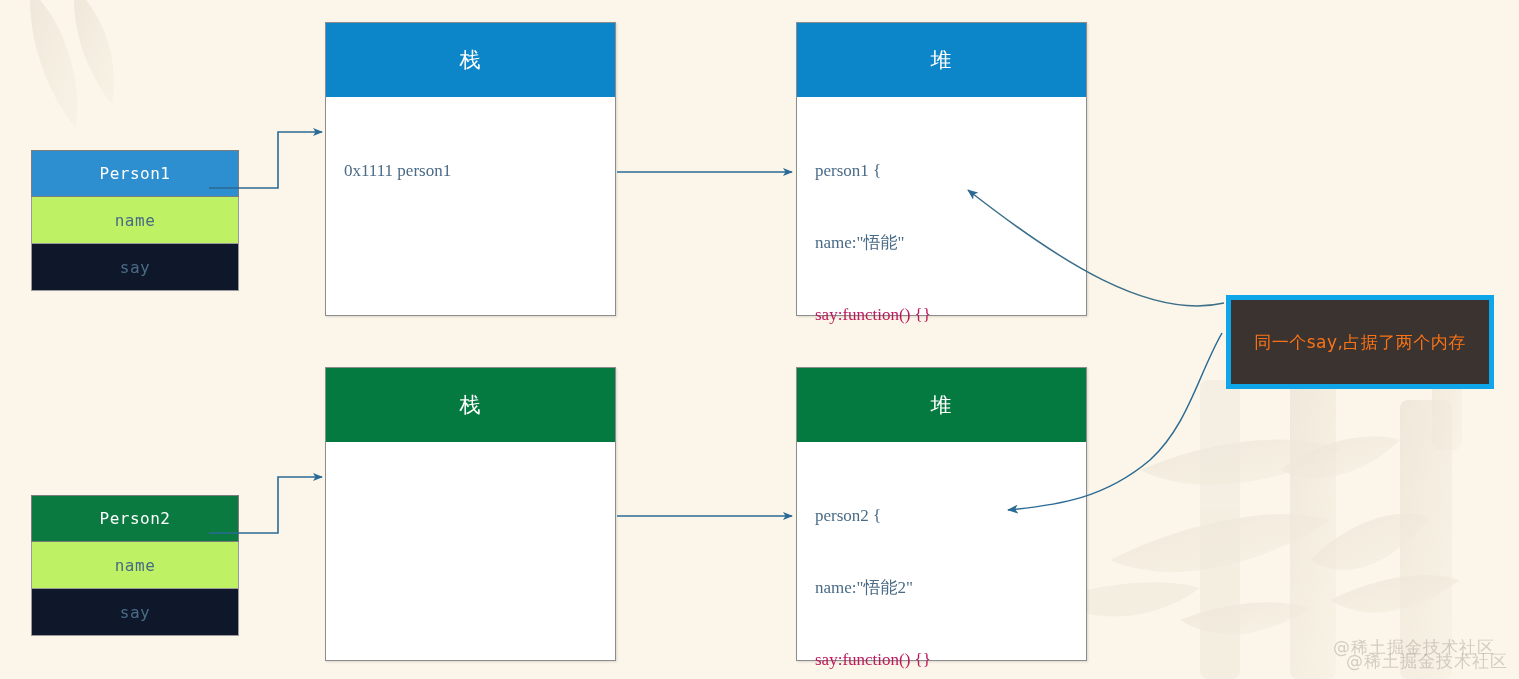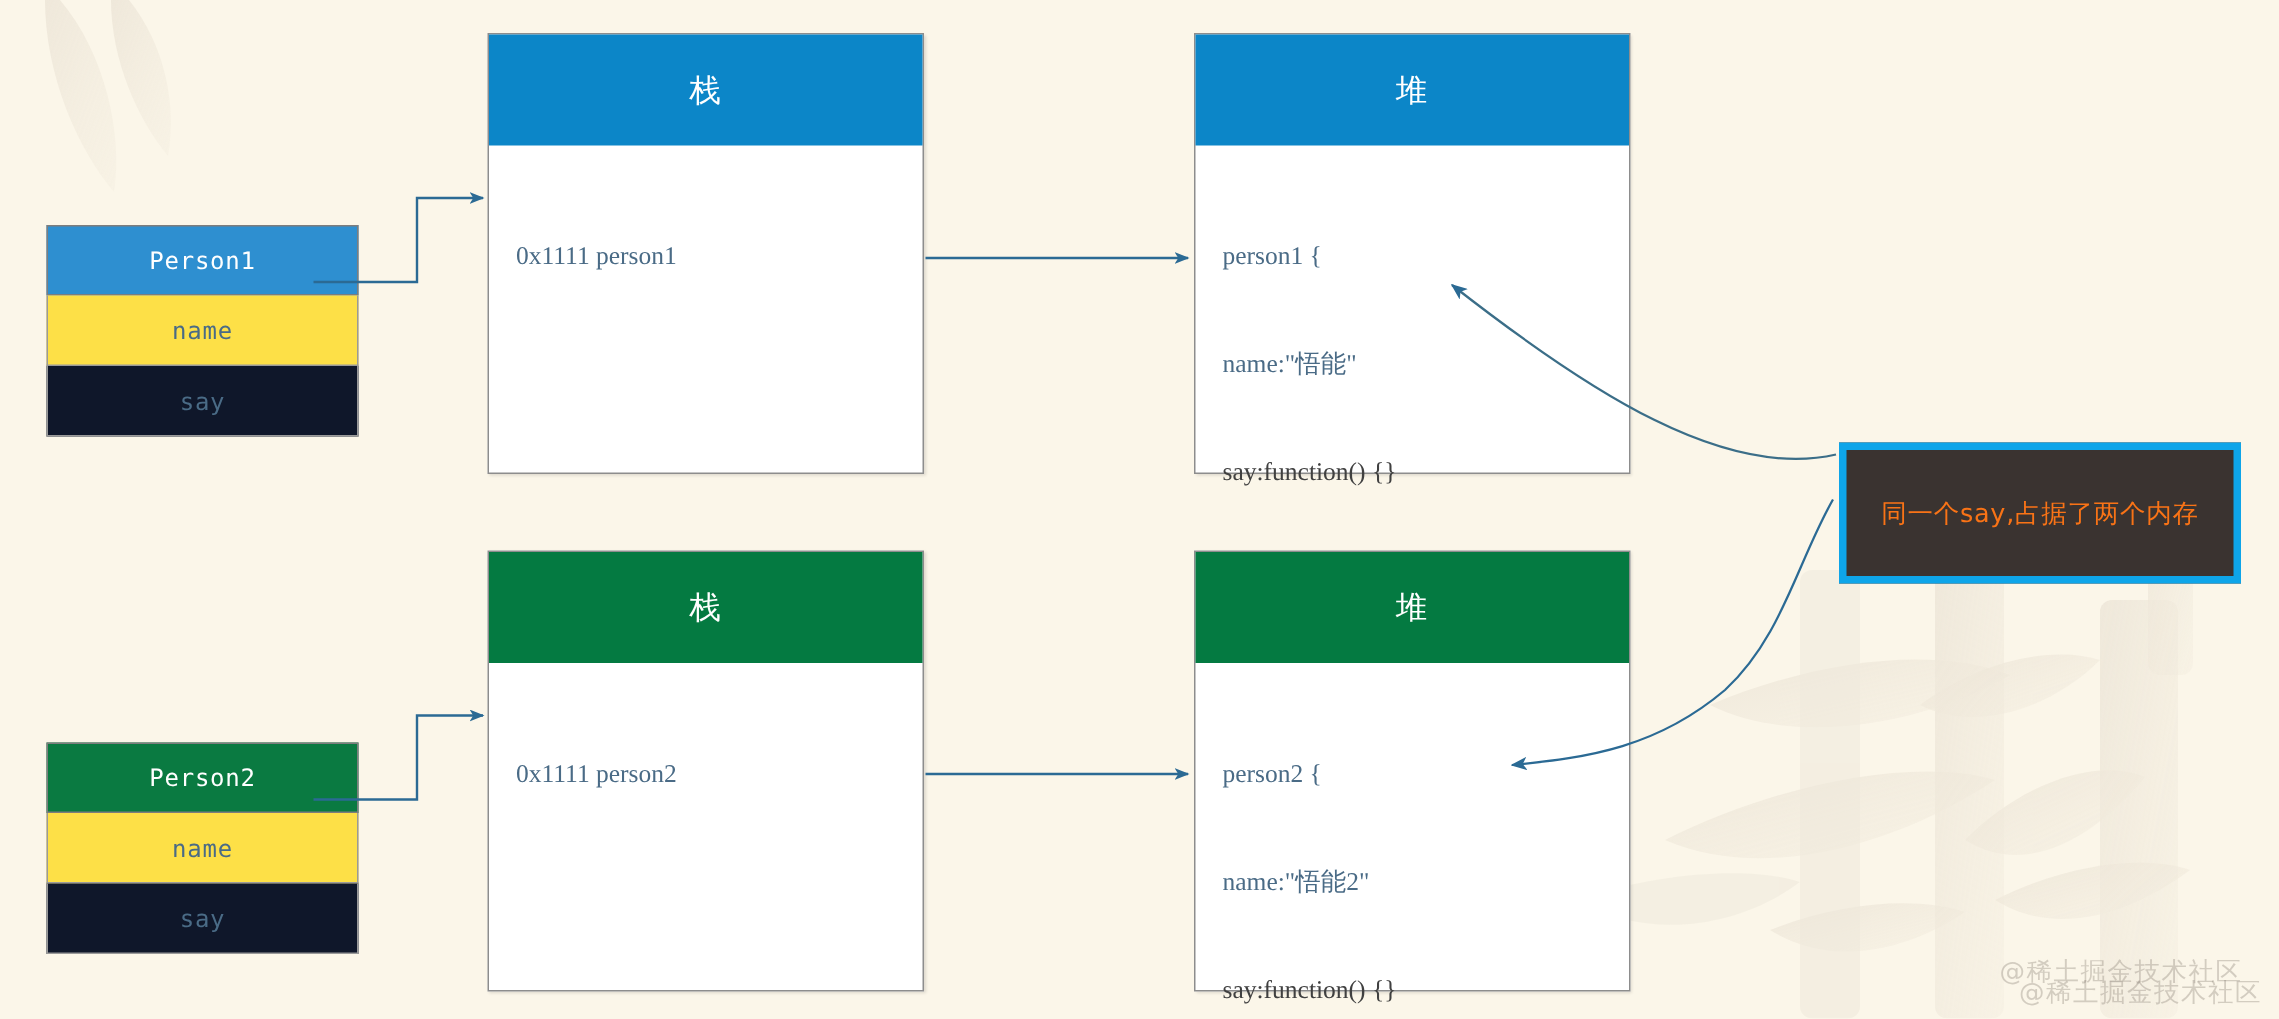--- a/index.html
+++ b/index.html
@@ -56,21 +56,21 @@
     box-sizing: border-box;
     padding: 14px 18px 0 18px;
     font-family: Liberation Serif, serif;
     font-size: 17px;
     line-height: 24px;
     color: #4a6b86;
     white-space: pre;
   }
   .code-line { white-space: pre; }
   .code-dim { color: #4a6b86; }
-  .code-say { color: #404040; }
+  .code-say { color: #be185d; }
   .code-brace { color: #e8737c; }
 
   
   .ptable {
     position: absolute;
     box-sizing: border-box;
     width: 208px;
   }
   .ptable-row {
     box-sizing: border-box;
@@ -83,21 +83,21 @@
     font-size: 16px;
     letter-spacing: 0.5px;
   }
   .ptable-row.title {
     color: #ffffff;
     border-color: #7d7d7d;
   }
   .ptable-row.title.blue { background: #2e8fd0; }
   .ptable-row.title.green { background: #0a7a41; }
   .ptable-row.prop {
-    background: #fde047;
+    background: #bef264;
     color: #4a6b86;
     border-top: none;
   }
   .ptable-row.prop.last {
     background: #0f172a;
     border-top: none;
   }
 
   
   #callout {
@@ -193,23 +193,20 @@
   </div>
 
   <div class="ptable" style="left:31px; top:495px;">
     <div class="ptable-row title green">Person2</div>
     <div class="ptable-row prop">name</div>
     <div class="ptable-row prop last">say</div>
   </div>
 
   <div class="mbox" style="left:325px; top:367px; width:291px; height:294px;">
     <div class="mbox-header green" style="height:74px;">栈</div>
-    <div class="mbox-body">
-      <div class="code-line code-dim">0x1111 person2</div>
-    </div>
   </div>
 
   <div class="mbox" style="left:796px; top:367px; width:291px; height:294px;">
     <div class="mbox-header green" style="height:74px;">堆</div>
     <div class="mbox-body">
       <div class="code-line code-dim">person2 {</div>
       <div class="code-line code-dim">name:"悟能2"</div>
       <div class="code-line code-say">say:function() {}</div>
       
       

